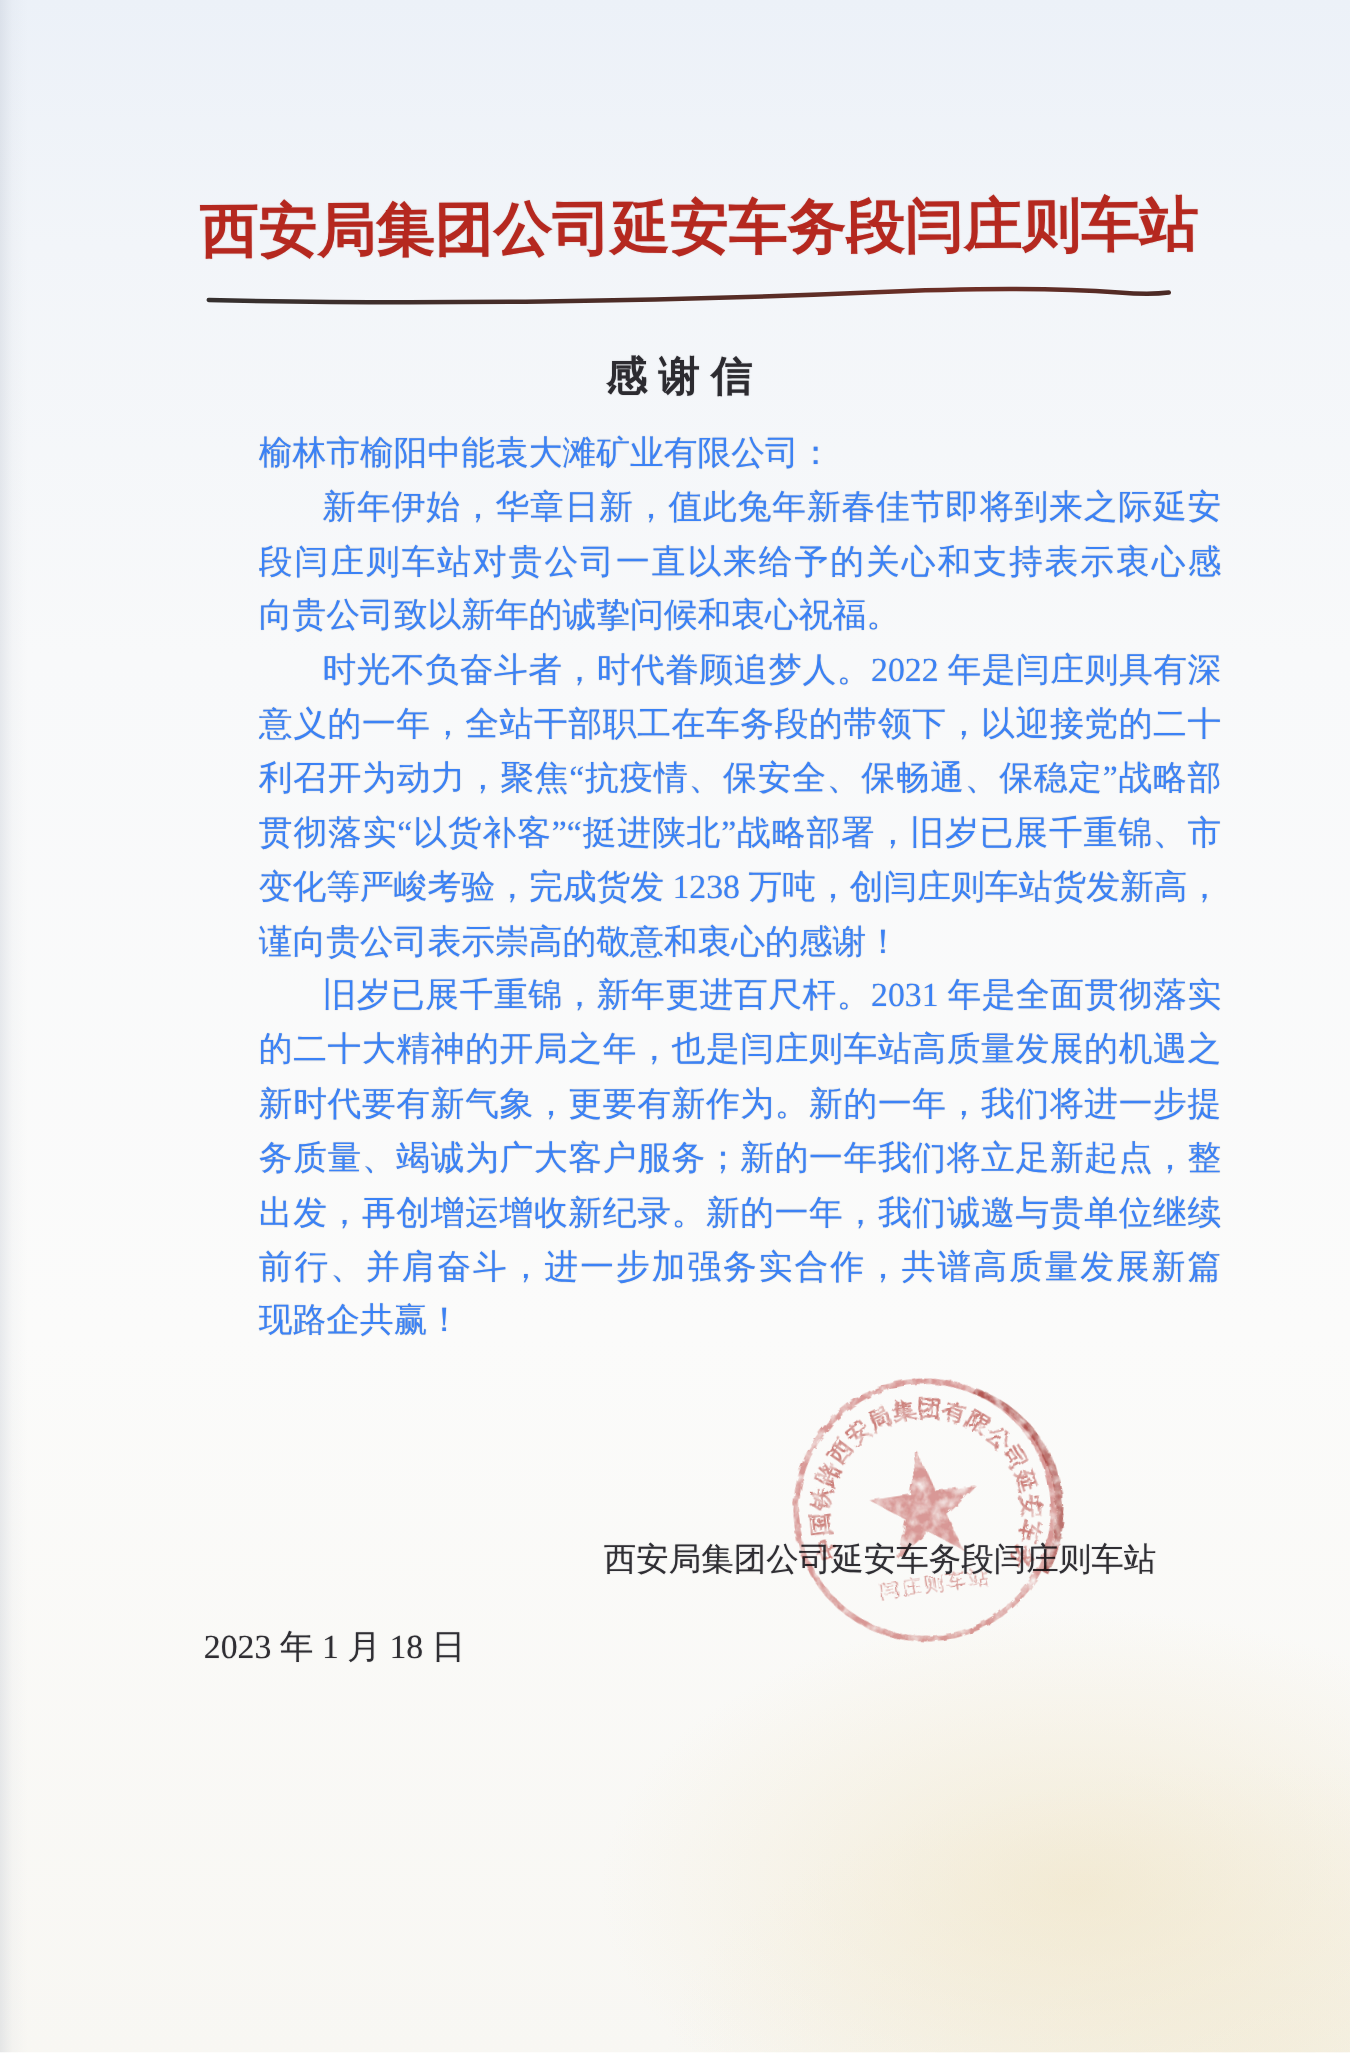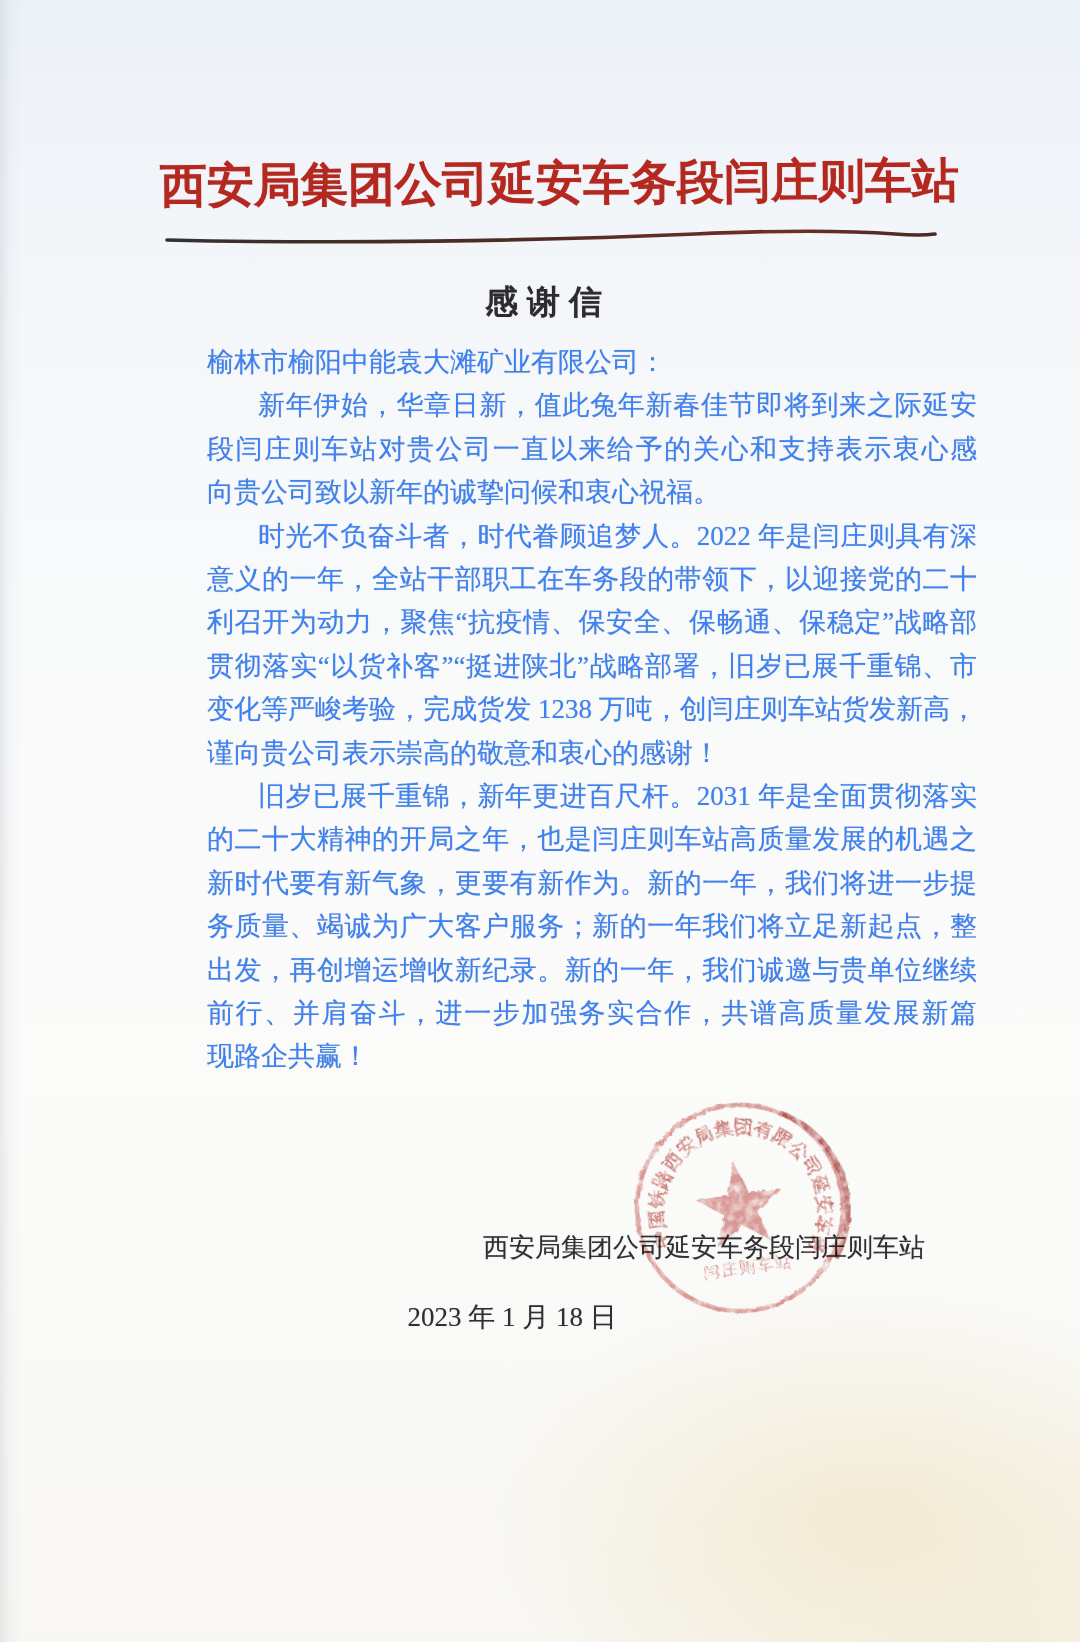--- a/index.html
+++ b/index.html
@@ -40,21 +40,21 @@
   .line.fill{text-align:justify;text-align-last:justify;white-space:normal;height:43.4px;overflow:hidden;}
   .line.indent{padding-left:51px;}
   .signature{
     position:absolute;left:163px;top:1228px;width:770px;
     text-align:right;padding-right:8px;box-sizing:border-box;
     font-size:26px;color:#2f2e33;line-height:40px;white-space:nowrap;
     text-shadow:0 0 1px rgba(40,40,45,0.33);
   }
   .date{
     position:absolute;left:163px;top:1297px;width:770px;
-    text-align:center;padding-right:72px;box-sizing:border-box;
+    text-align:left;padding-right:72px;box-sizing:border-box;
     font-size:27px;color:#2f2e33;line-height:40px;white-space:nowrap;
     text-shadow:0 0 1px rgba(40,40,45,0.33);
   }
   .stamp{
     position:absolute;left:622px;top:1093px;width:236px;height:240px;
     mix-blend-mode:multiply;opacity:0.92;
   }
 </style>
 </head>
 <body>

